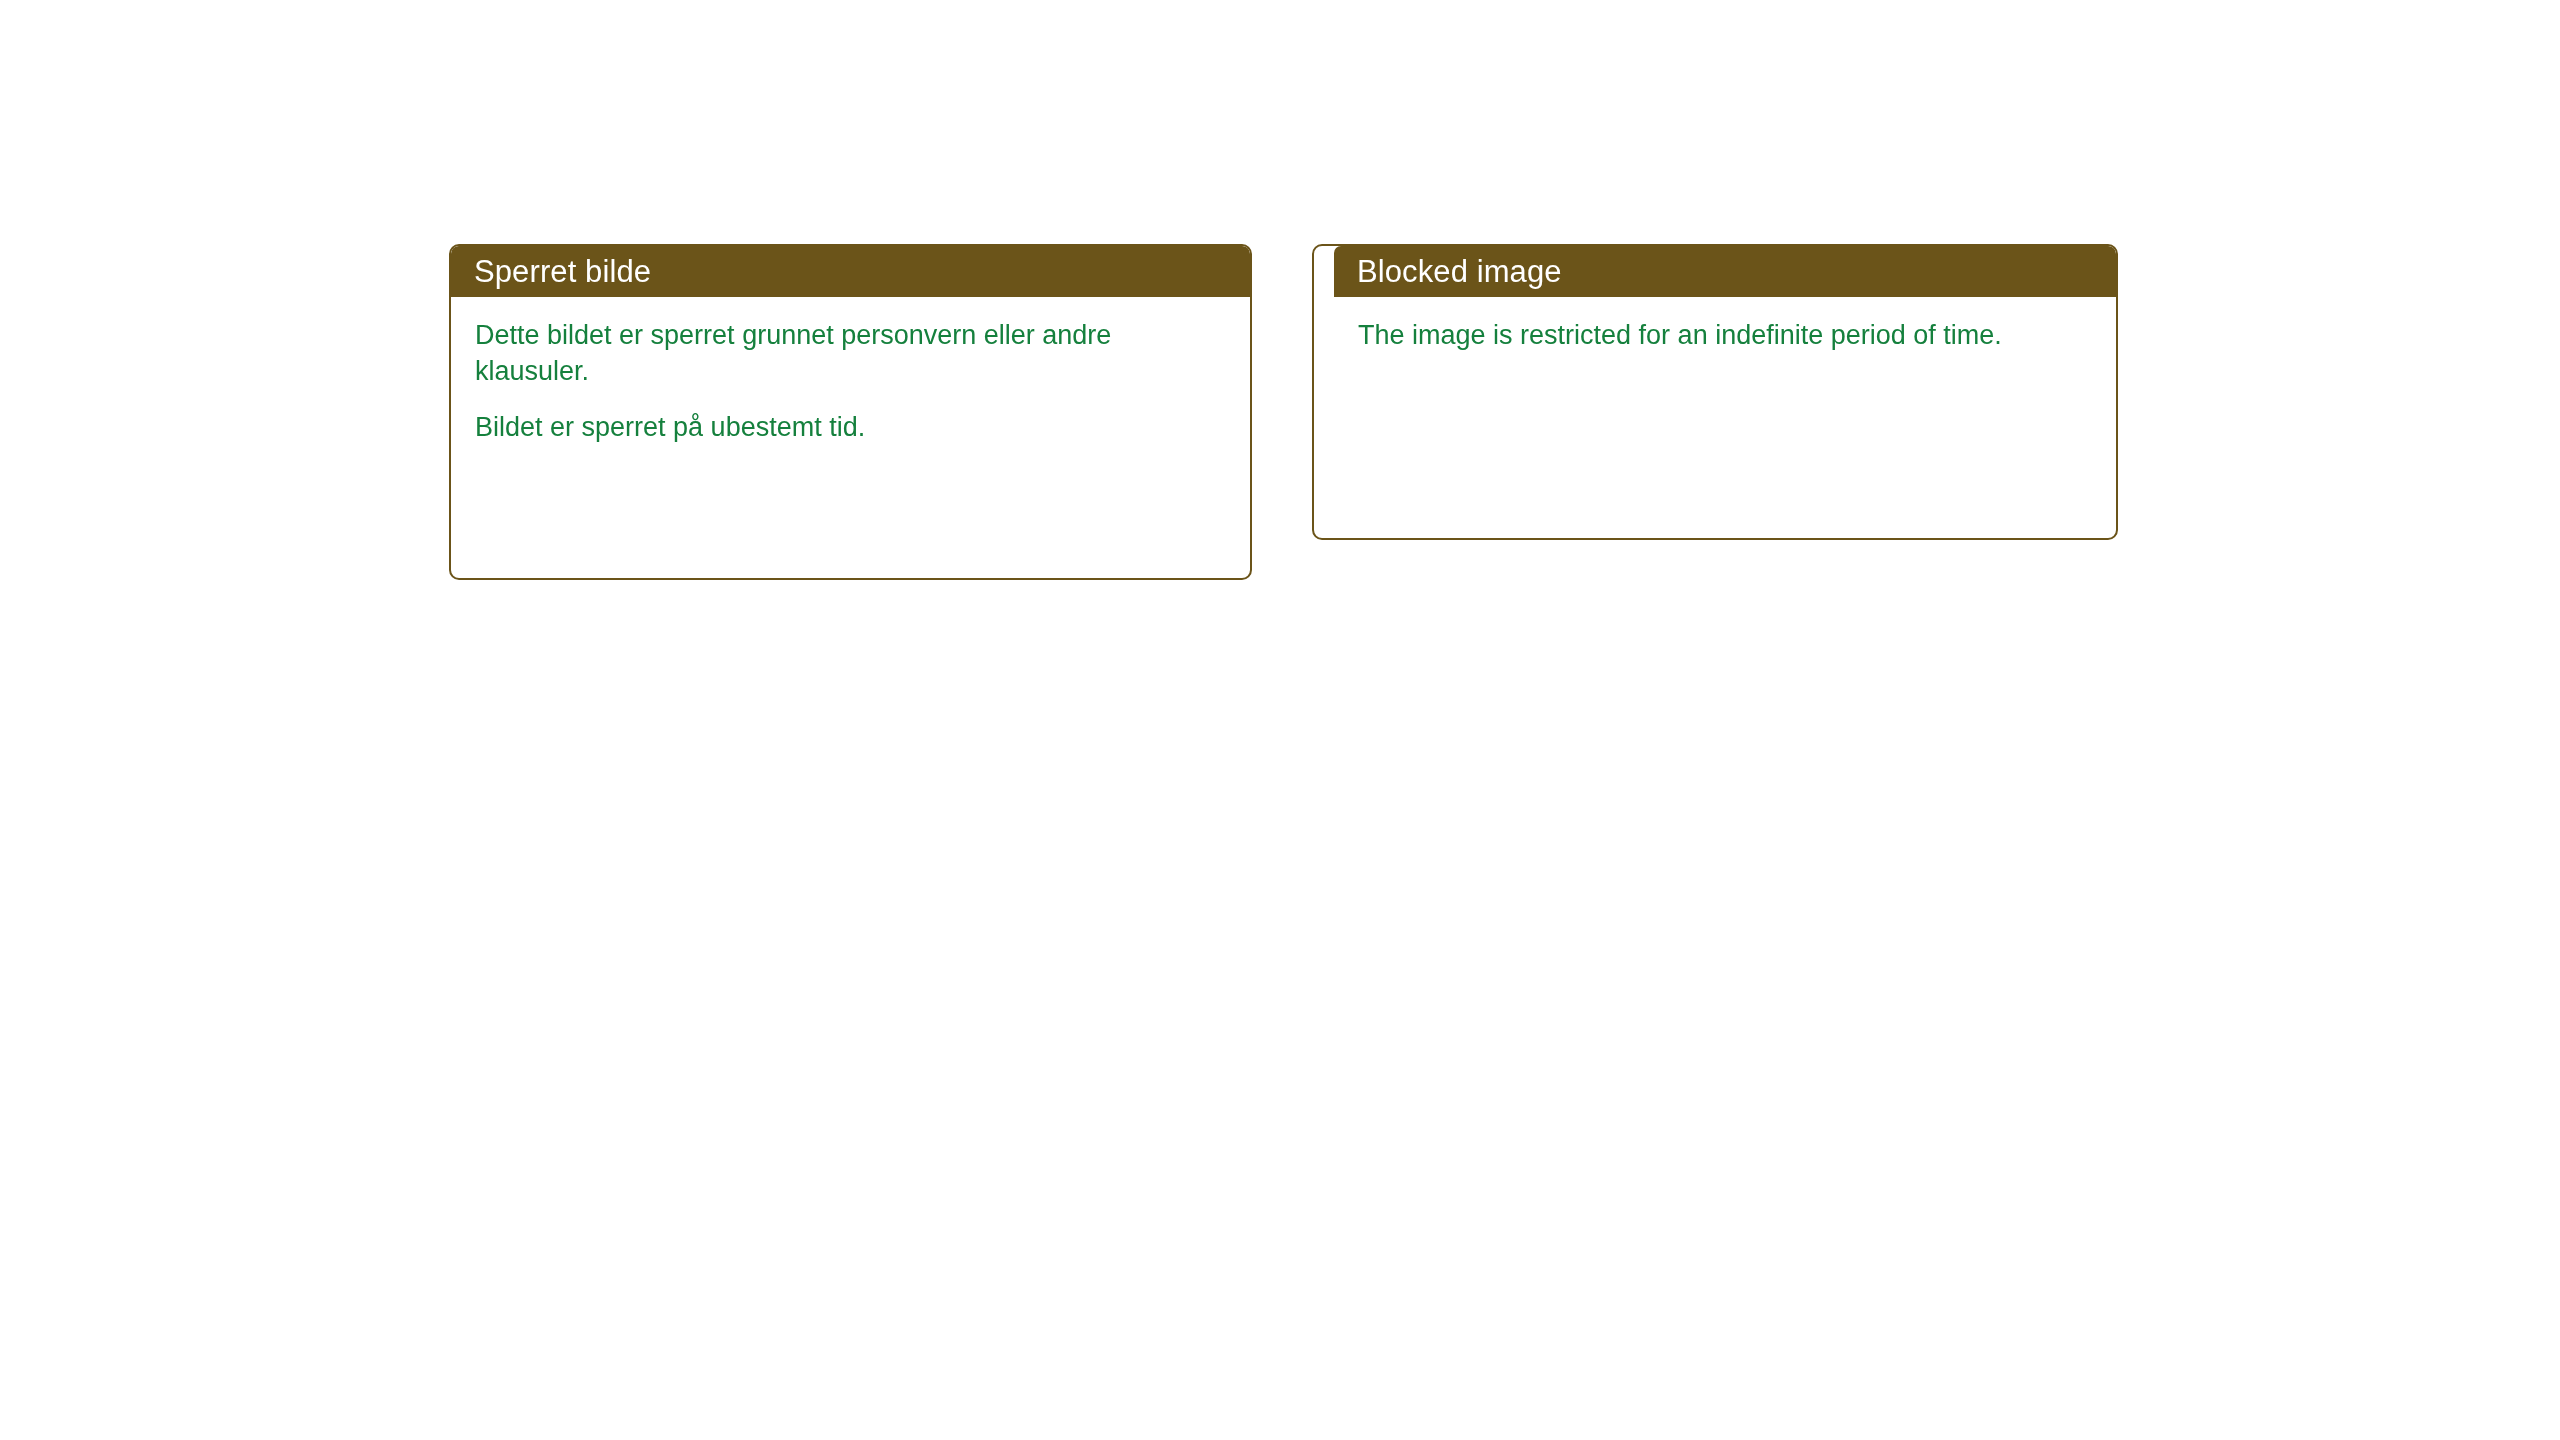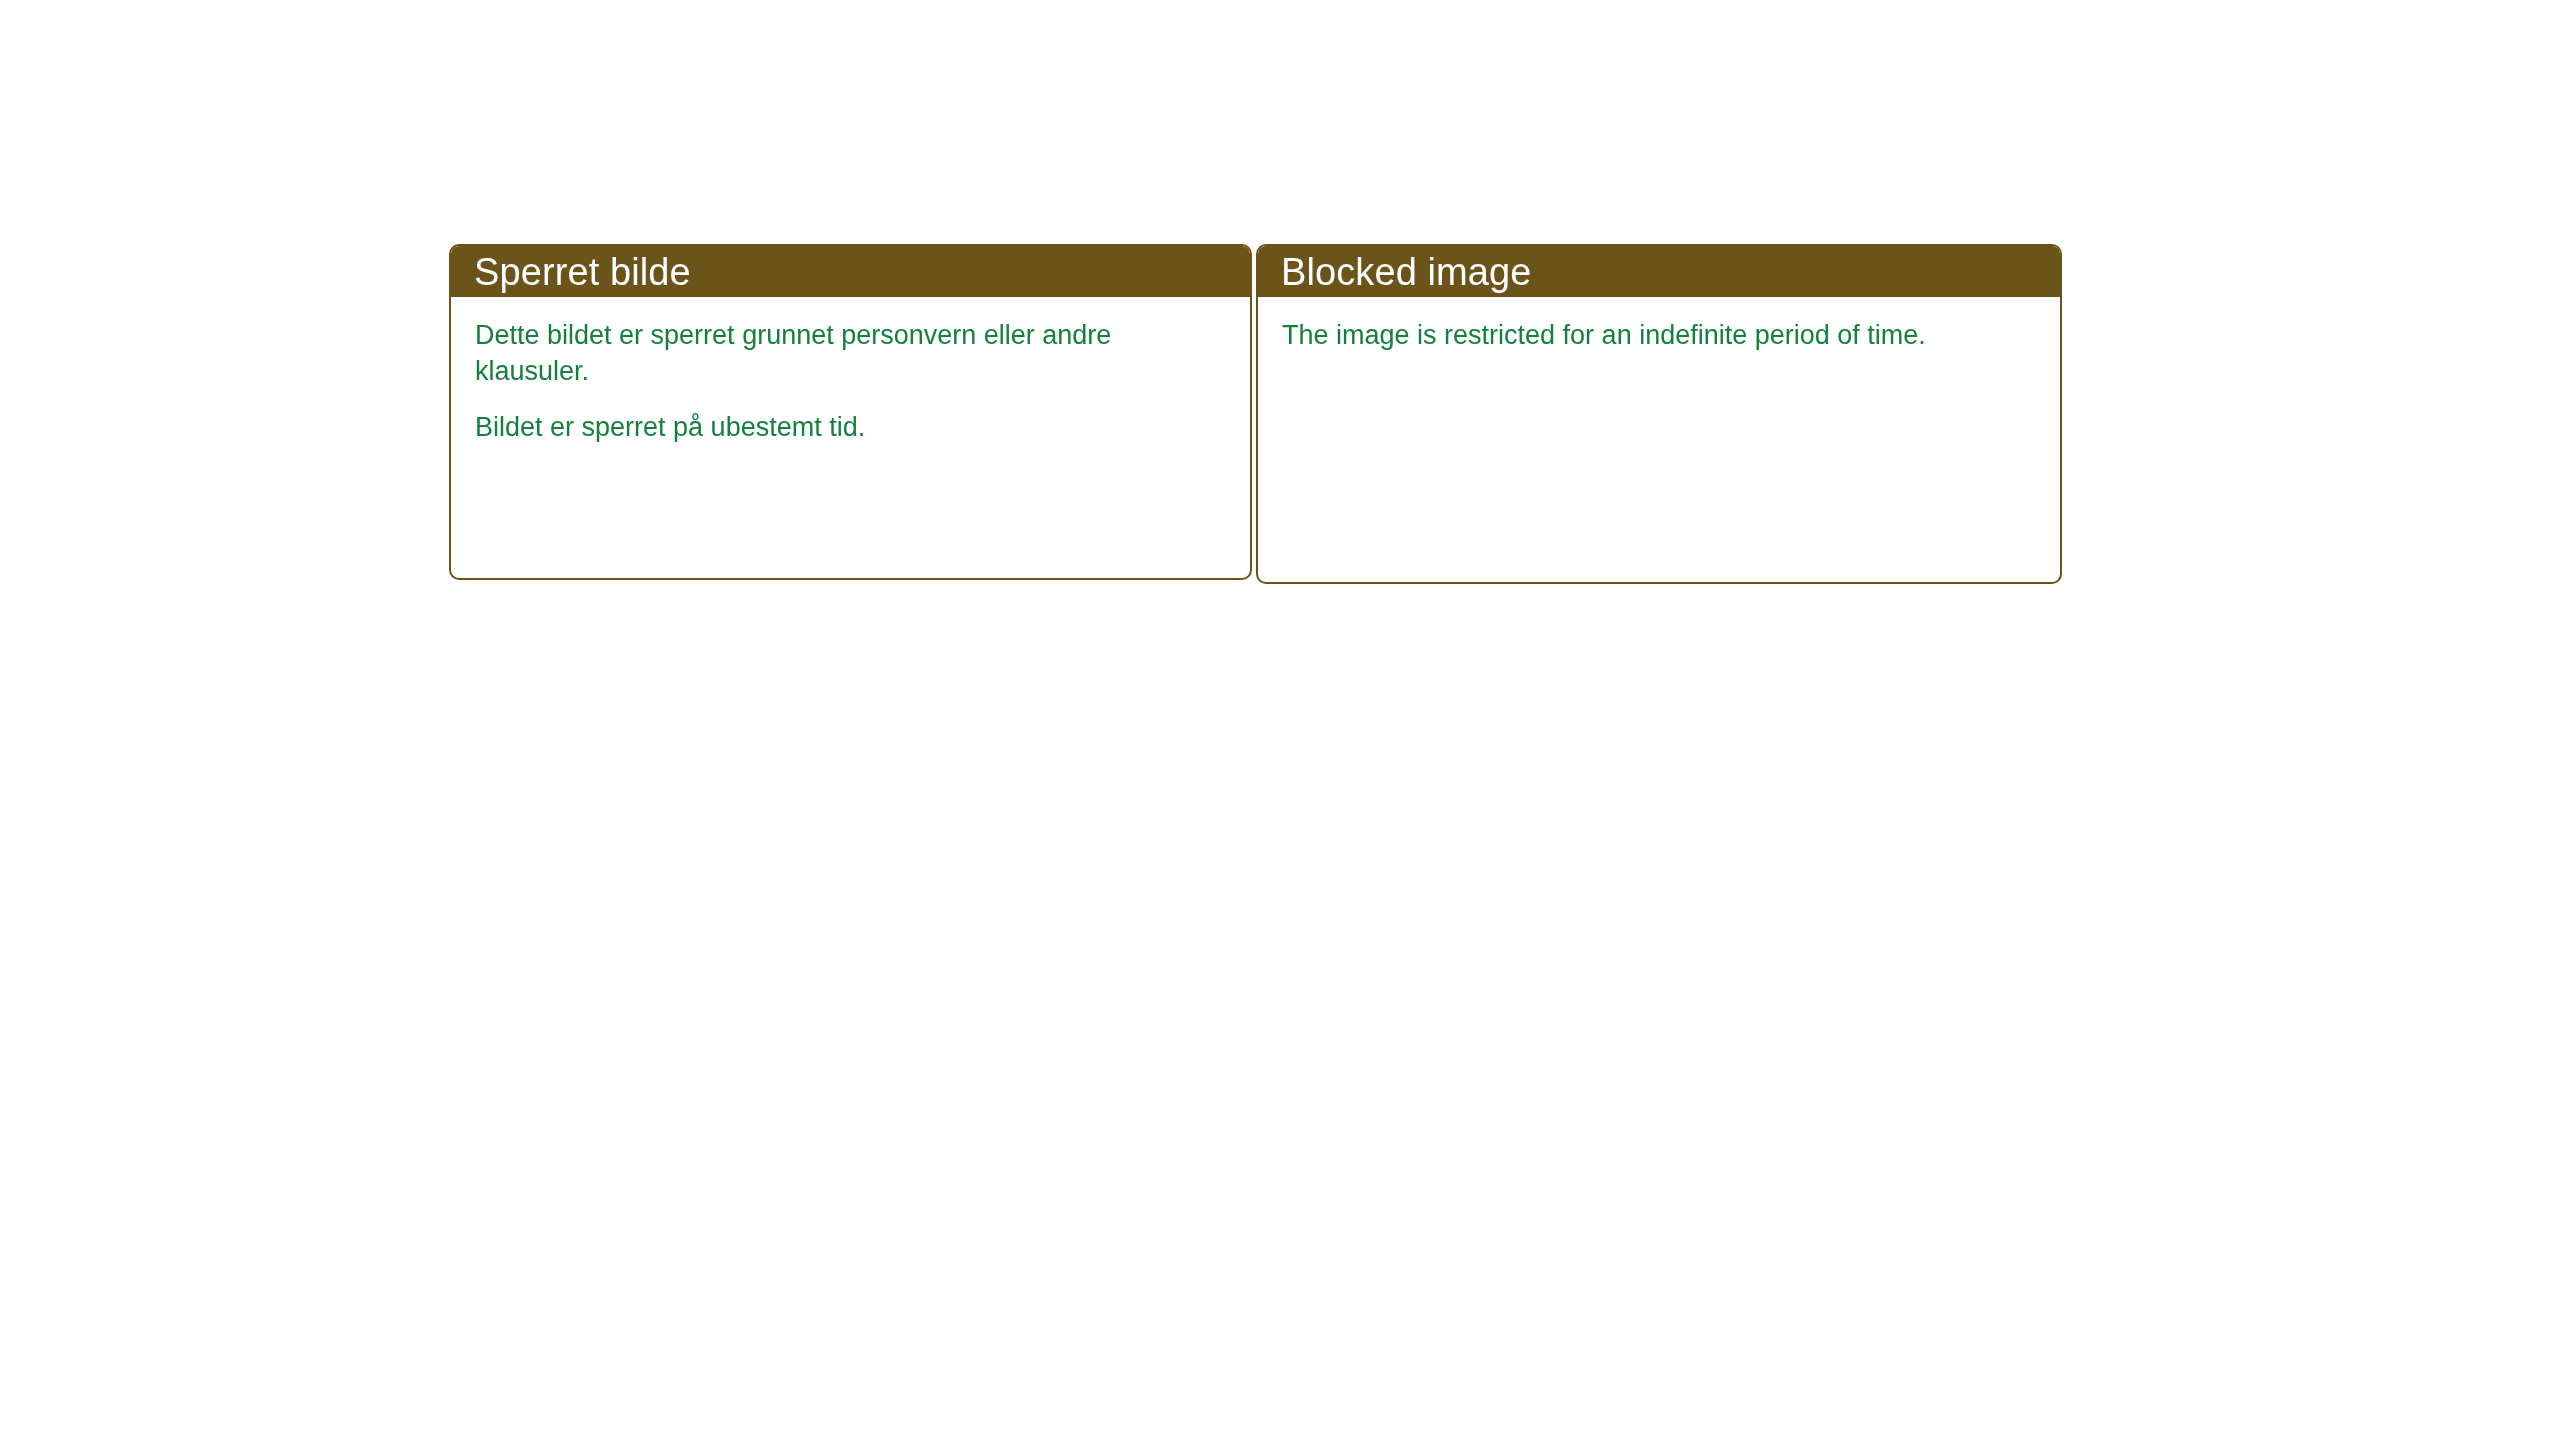--- a/index.html
+++ b/index.html
@@ -31,39 +31,40 @@
   }
 
   .card-left {
     left: 449px;
     top: 244px;
     width: 803px;
     height: 336px;
   }
 
   .card-right {
-    left: 1256px;
+    left: 1312px;
     top: 244px;
     width: 806px;
-    height: 340px;
+    height: 296px;
+    padding-left: 20px;
   }
 
   .card-header {
     box-sizing: border-box;
     height: 51px;
     background: #6b5419;
     color: #ffffff;
     display: flex;
     align-items: center;
     padding: 0 0 0 23px;
     border-radius: 7px 7px 0 0;
   }
 
   .card-header-title {
-    font-size: 38px;
+    font-size: 31px;
     font-weight: 400;
     line-height: 1;
     letter-spacing: 0.1px;
     color: #ffffff;
     white-space: nowrap;
   }
 
   .card-body {
     box-sizing: border-box;
     background: #ffffff;

